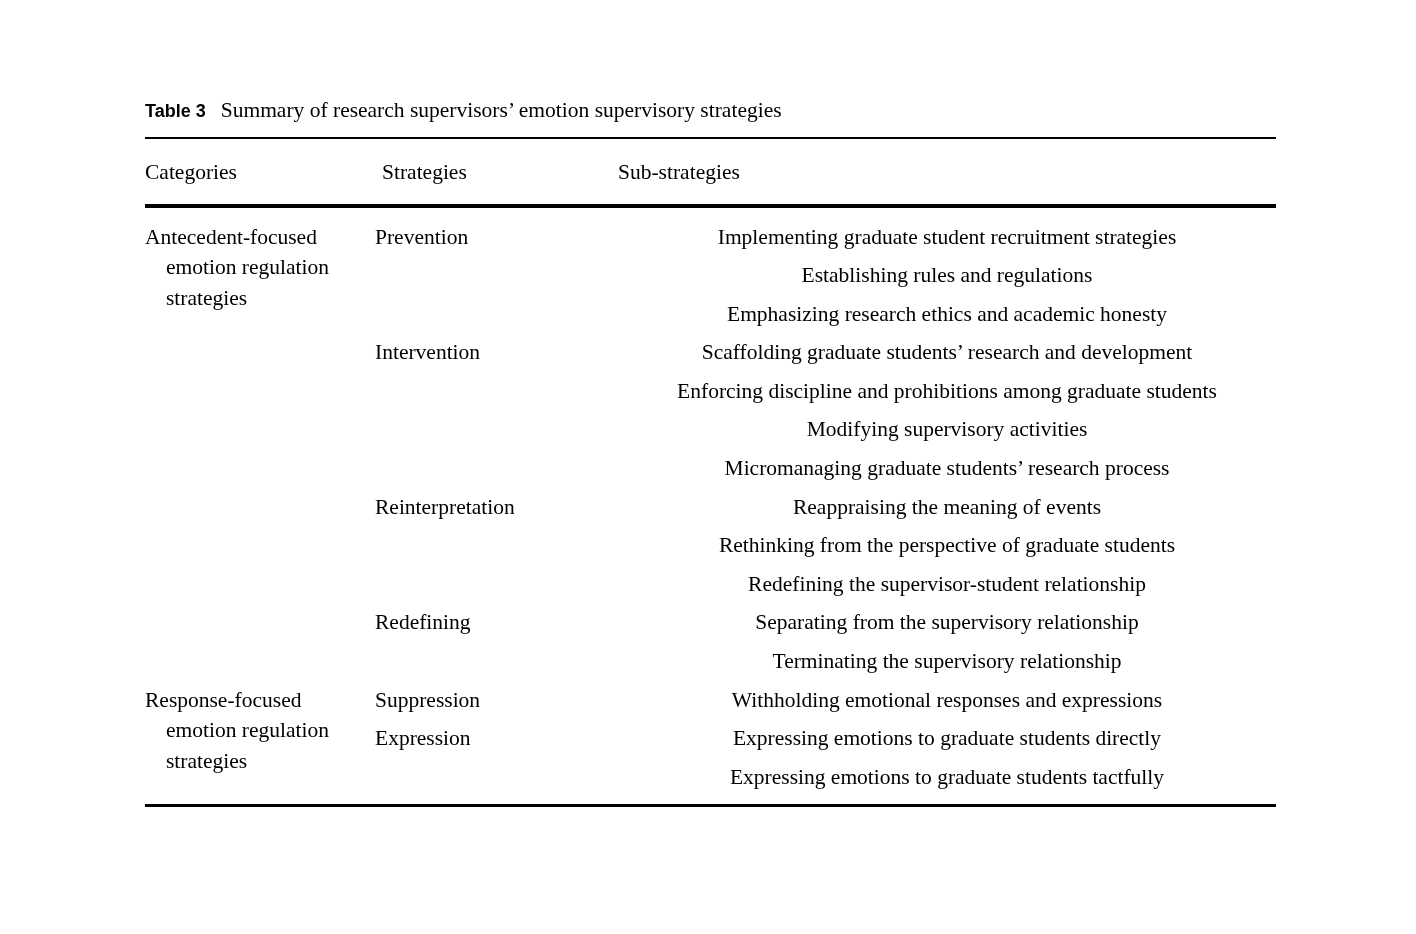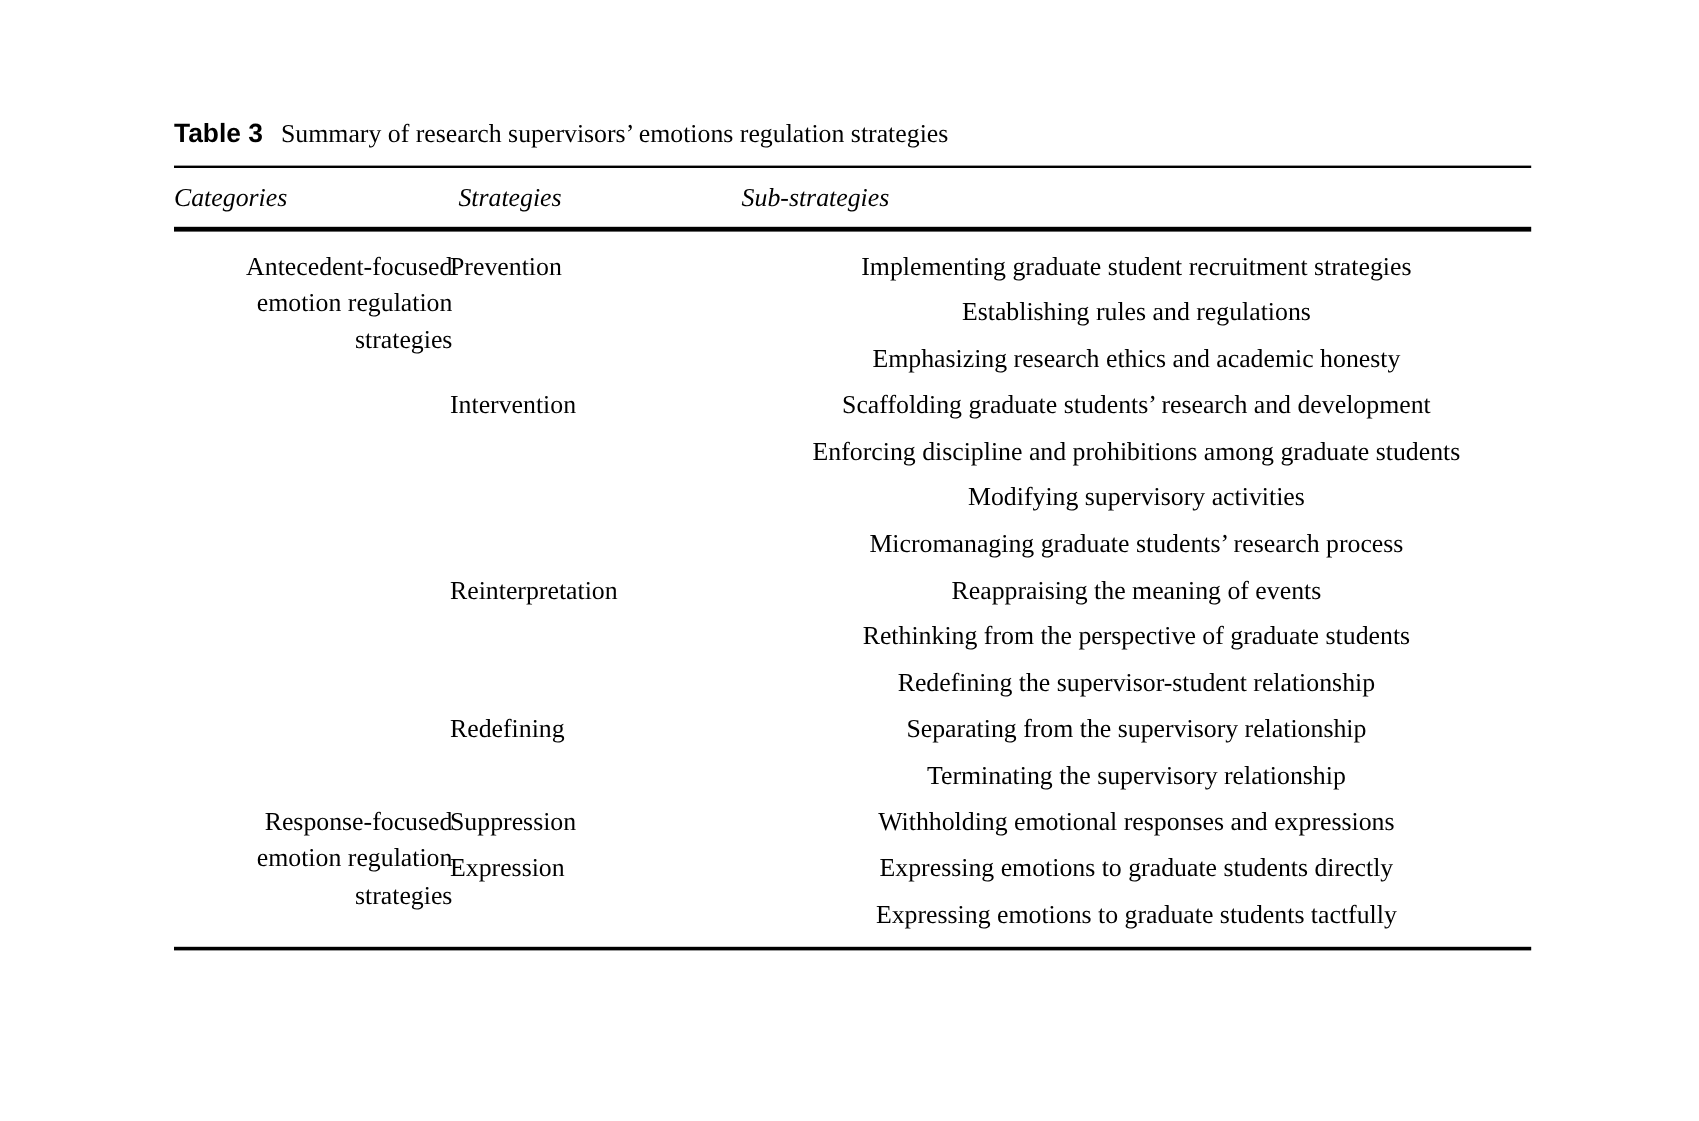--- a/index.html
+++ b/index.html
@@ -24,37 +24,36 @@
     top: 98px;
     width: 1131px;
   }
   .caption {
     margin: 0 0 14px 0;
     white-space: nowrap;
   }
   .caption .cap-label {
     font-family: "Liberation Sans", sans-serif;
     font-weight: 700;
-    font-size: 22px;
+    font-size: 18px;
     margin-right: 15px;
   }
   .caption .cap-text {
     font-size: 21.5px;
   }
   .rule {
     width: 100%;
     background: #000000;
   }
   .rule.top { height: 2px; }
   .rule.mid { height: 3.5px; }
   .rule.bottom { height: 3px; }
   .header-row {
     position: relative;
-    height: 49px;
-    font-style: italic;
+    height: 65px;
   }
   .header-row .hcell {
     position: absolute;
     top: 50%;
     transform: translateY(-50%);
     white-space: nowrap;
   }
   .col-cat { left: 0; }
   .col-strat { left: 237px; }
   .col-sub { left: 473px; }
@@ -67,21 +66,20 @@
   }
   .category {
     position: absolute;
     left: 0;
     top: 4px;
     width: 232px;
   }
   .cat-line {
     line-height: 30.6px;
     white-space: nowrap;
-    text-align: right;
   }
   .cat-line.indent { padding-left: 21px; font-family: Liberation Serif, serif; }
   .strategy-block {
     position: relative;
   }
   .strategy-name {
     position: absolute;
     left: 230px;
     top: 0;
     line-height: 38.6px;
@@ -94,21 +92,21 @@
     text-align: center;
   }
 </style>
 </head>
 <body>
 
 <div class="page">
   <div class="table-wrap">
 
     <div class="caption">
-      <span class="cap-label">Table 3</span><span class="cap-text">Summary of research supervisors’ emotions regulation strategies</span>
+      <span class="cap-label">Table 3</span><span class="cap-text">Summary of research supervisors’ emotion supervisory strategies</span>
     </div>
 
     <div class="rule top"></div>
 
     <div class="header-row">
       <span class="hcell col-cat">Categories</span>
       <span class="hcell col-strat">Strategies</span>
       <span class="hcell col-sub">Sub-strategies</span>
     </div>
 

